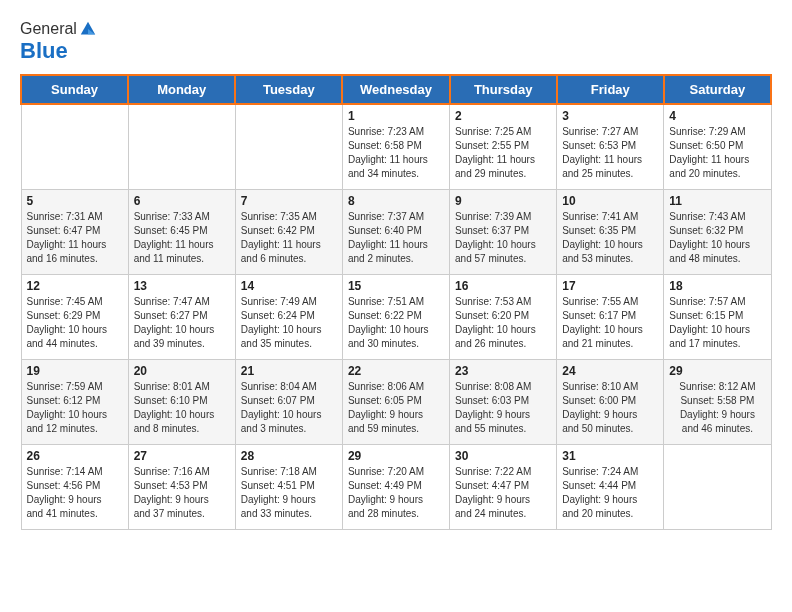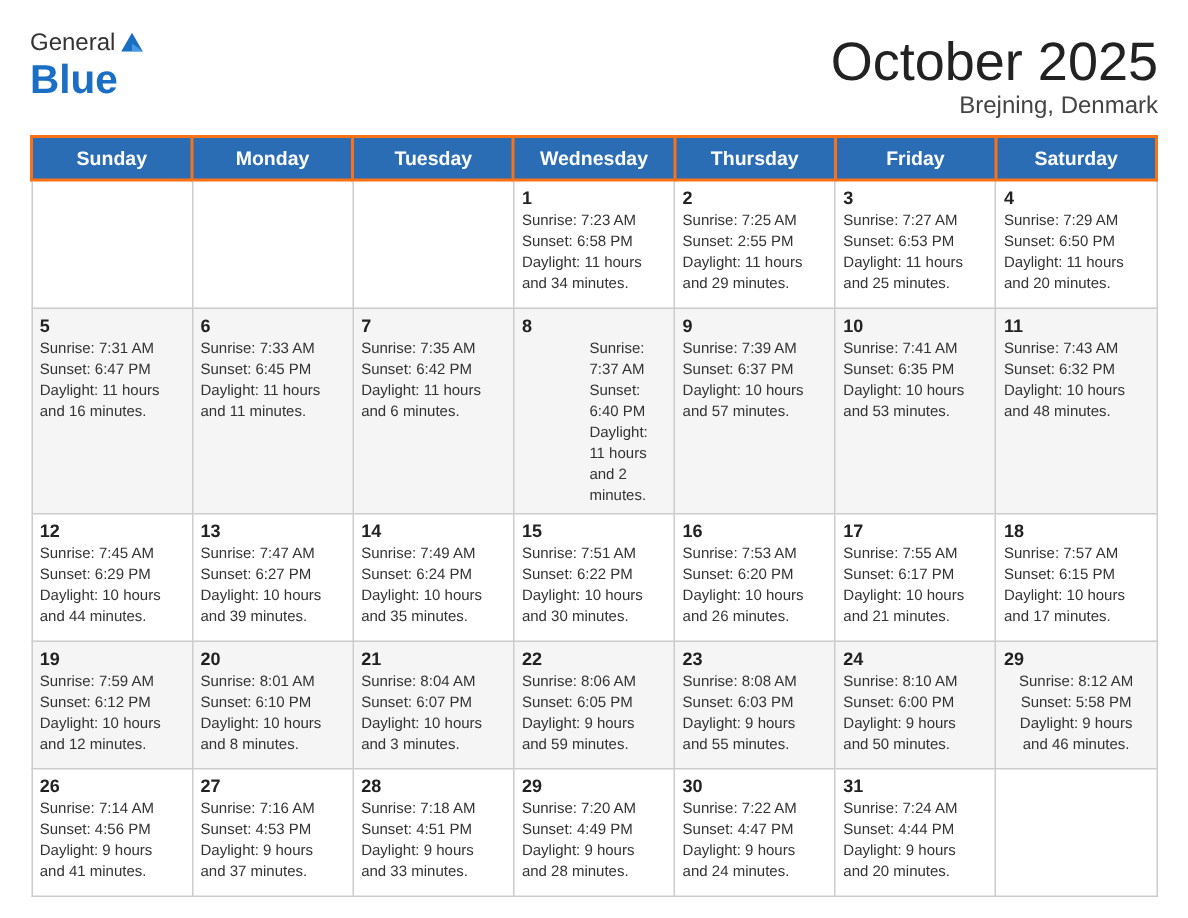--- a/index.html
+++ b/index.html
@@ -85,26 +85,22 @@
 <div class="header">
   <div class="logo">
     <div>
       <div style="display:flex;align-items:center;">
         <span class="logo-general">General</span>
         <svg class="logo-icon" viewBox="0 0 20 20">
           <polygon points="2,16 10,2 18,16" fill="#1a6fc4"></polygon>
           <polygon points="10,10 18,16 10,16" fill="#5aabf0" opacity="0.7"></polygon>
         </svg>
       </div>
-      <div class="logo-blue" style="font-size:27px;font-weight:bold;color:#1a6fc4;">Blue</div>
+      <div class="logo-blue" style="font-size:22px;font-weight:bold;color:#1a6fc4;">Blue</div>
     </div>
-  </div>
-  <div class="title-block">
-    <div class="month-title">October 2025</div>
-    <div class="location">Brejning, Denmark</div>
   </div>
 </div>
 
 <table>
   <thead>
     <tr id="header-row">
         <th>Sunday</th>
         <th>Monday</th>
         <th>Tuesday</th>
         <th>Wednesday</th>
@@ -164,21 +160,21 @@
         </td>
         <td>
           <div class="day-number">7</div>
           <div class="day-info" style="white-space: pre-line;">Sunrise: 7:35 AM
 Sunset: 6:42 PM
 Daylight: 11 hours
 and 6 minutes.</div>
         </td>
         <td>
           <div class="day-number">8</div>
-          <div class="day-info" style="white-space: pre-line; margin-left: 45px;">Sunrise: 7:37 AM
+          <div class="day-info" style="white-space: pre-line;">Sunrise: 7:37 AM
 Sunset: 6:40 PM
 Daylight: 11 hours
 and 2 minutes.</div>
         </td>
         <td>
           <div class="day-number">9</div>
           <div class="day-info" style="white-space: pre-line;">Sunrise: 7:39 AM
 Sunset: 6:37 PM
 Daylight: 10 hours
 and 57 minutes.</div>

